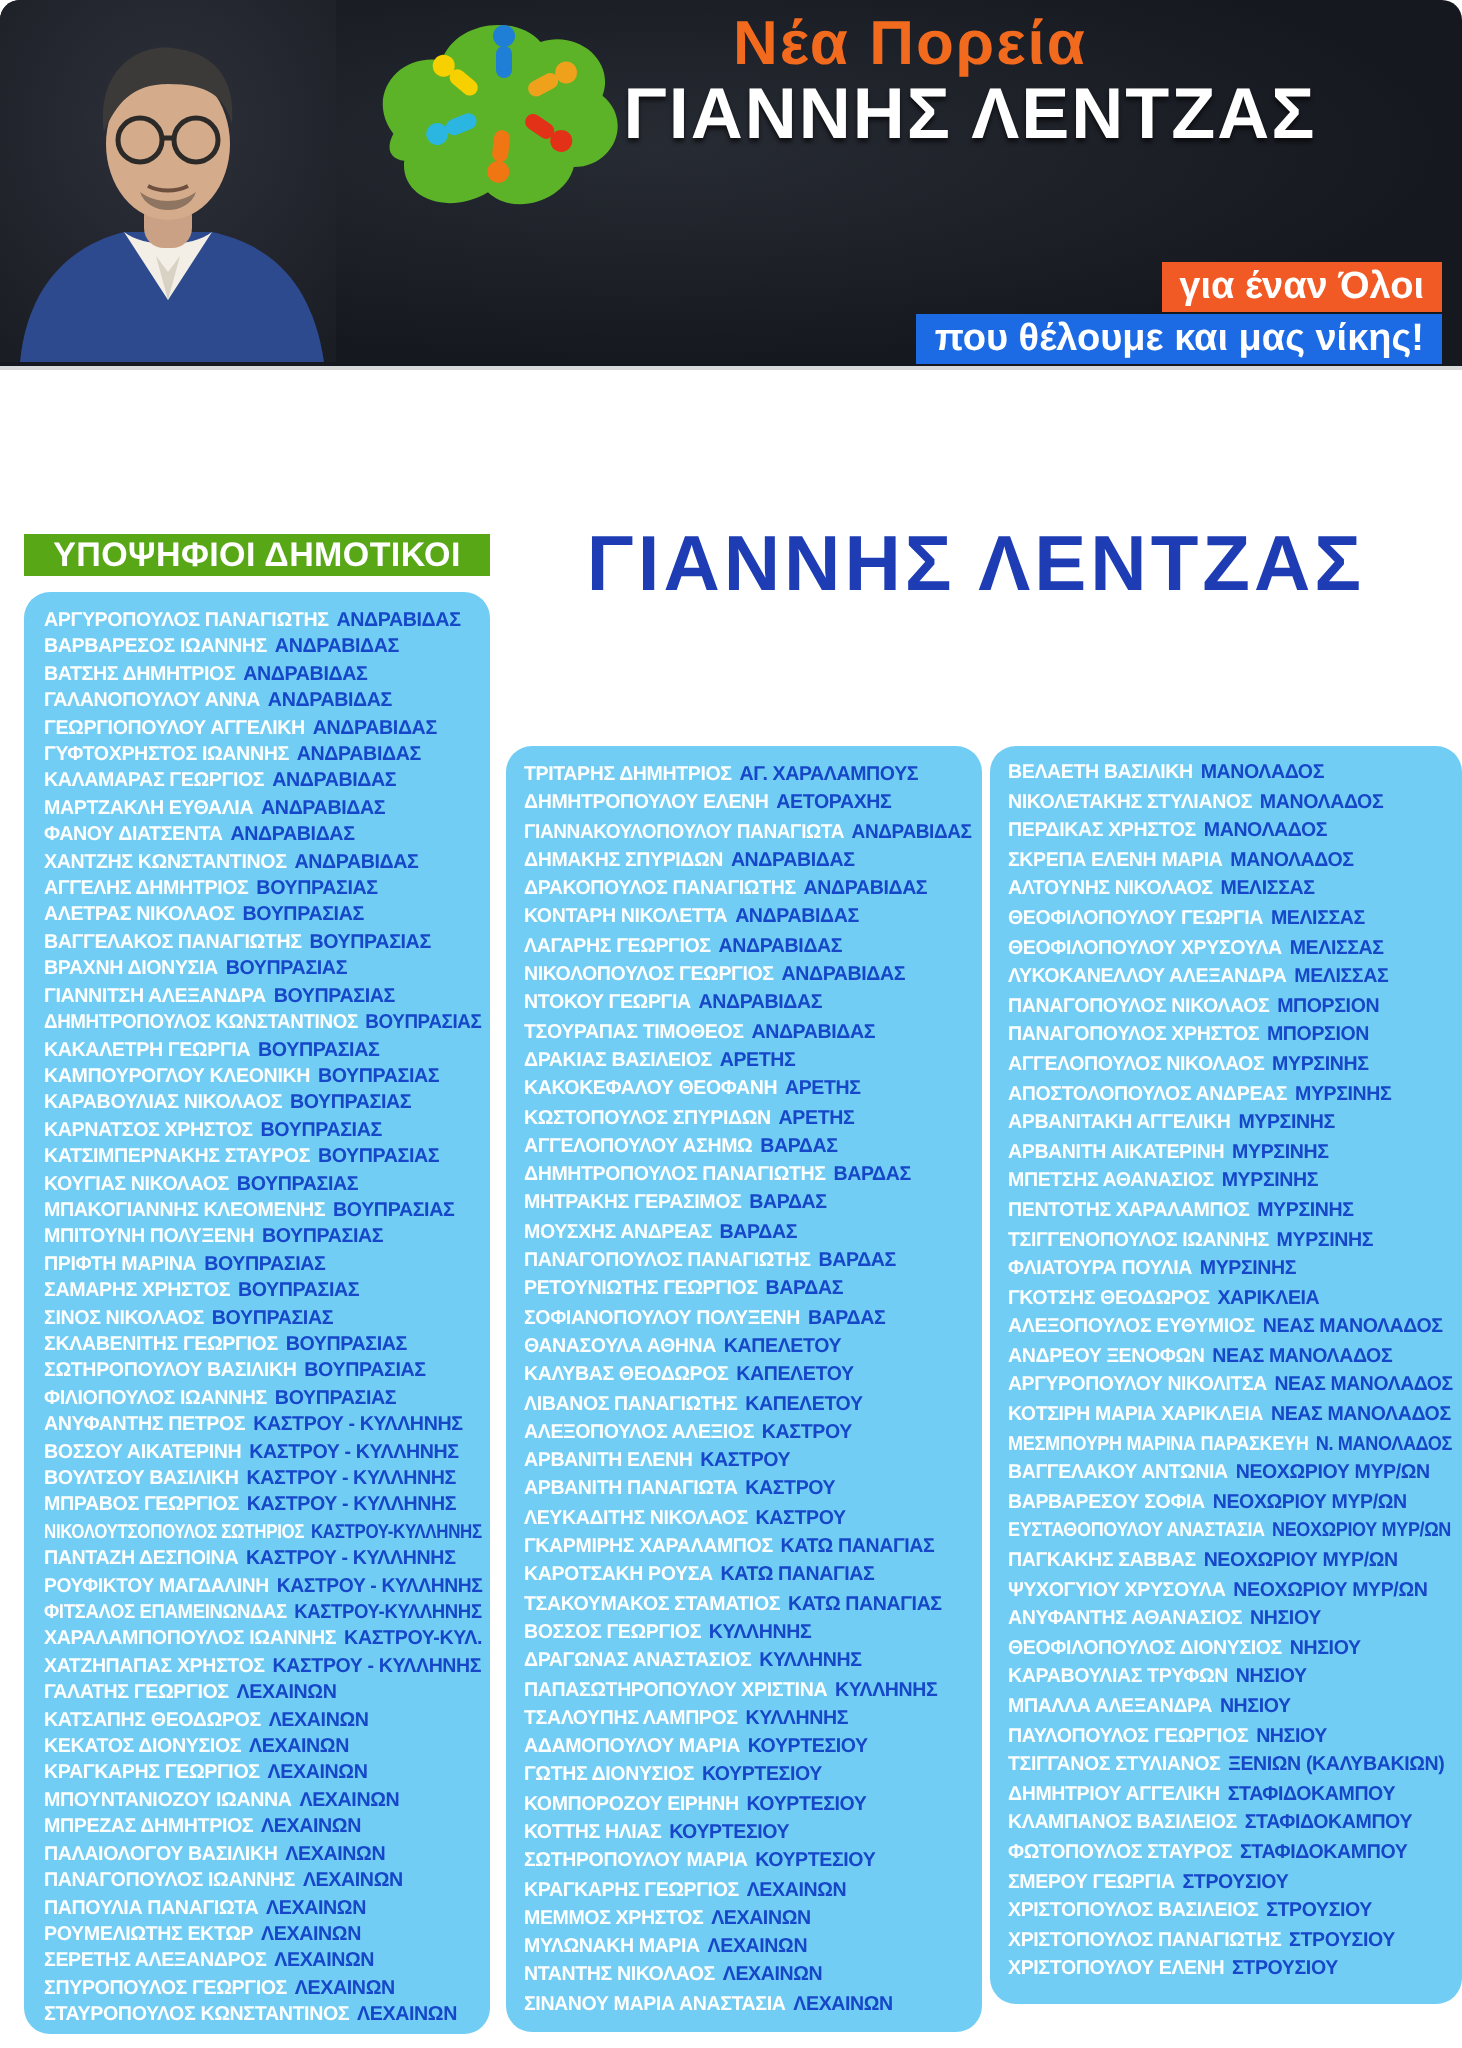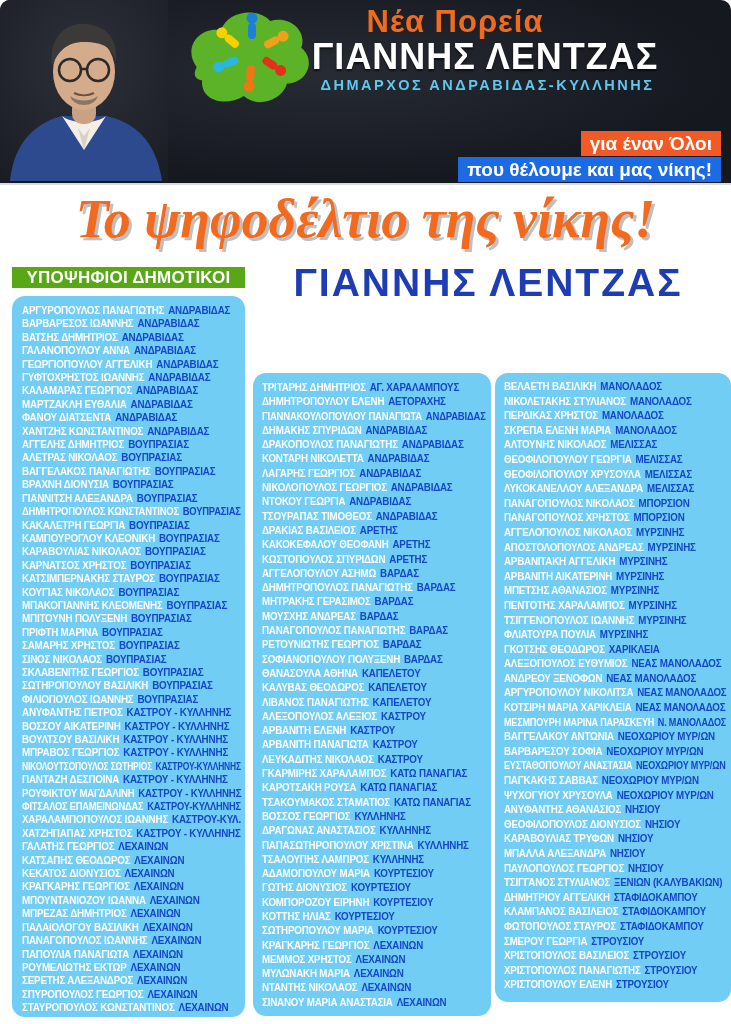--- a/index.html
+++ b/index.html
@@ -114,27 +114,25 @@
           </g>
         <g transform="translate(60,34) rotate(310)">
             <circle cy="-8" r="5.5" fill="#f7d000"></circle>
             <rect x="-4" y="-3" width="8" height="16" rx="4" fill="#f7d000"></rect>
           </g>
       </g>
     </svg>
 
     <div class="np">Νέα Πορεία</div>
     <div class="hname">ΓΙΑΝΝΗΣ ΛΕΝΤΖΑΣ</div>
-    <div class="hrole">ΔΗΜΑΡΧΟΣ ΑΝΔΡΑΒΙΔΑΣ-ΚΥΛΛΗΝΗΣ</div>
 
     <div id="slog1" class="slog" style="background-color: rgb(241, 90, 36);">για έναν Όλοι</div>
     <div id="slog2" class="slog" style="background-color: rgb(29, 107, 228);">που θέλουμε και μας νίκης!</div>
   </div>
 
-  <div id="title" style="color: rgb(242, 106, 29);">Το ψηφοδέλτιο της νίκης!</div>
 
   <div id="muni-label" style="background-color: rgb(88, 167, 23);">ΥΠΟΨΗΦΙΟΙ ΔΗΜΟΤΙΚΟΙ ΣΥΜΒΟΥΛΟΙ</div>
   <div id="mayor-name" style="color: rgb(30, 61, 181);">ΓΙΑΝΝΗΣ ΛΕΝΤΖΑΣ</div>
 
   <div id="col1" class="col">
       <div class="row" style="transform: scaleX(0.982);"><span class="nm">ΑΡΓΥΡΟΠΟΥΛΟΣ ΠΑΝΑΓΙΩΤΗΣ</span><span class="ar">ΑΝΔΡΑΒΙΔΑΣ</span></div>
       <div class="row" style="transform: scaleX(0.982);"><span class="nm">ΒΑΡΒΑΡΕΣΟΣ ΙΩΑΝΝΗΣ</span><span class="ar">ΑΝΔΡΑΒΙΔΑΣ</span></div>
       <div class="row" style="transform: scaleX(0.982);"><span class="nm">ΒΑΤΣΗΣ ΔΗΜΗΤΡΙΟΣ</span><span class="ar">ΑΝΔΡΑΒΙΔΑΣ</span></div>
       <div class="row" style="transform: scaleX(0.982);"><span class="nm">ΓΑΛΑΝΟΠΟΥΛΟΥ ΑΝΝΑ</span><span class="ar">ΑΝΔΡΑΒΙΔΑΣ</span></div>
       <div class="row" style="transform: scaleX(0.982);"><span class="nm">ΓΕΩΡΓΙΟΠΟΥΛΟΥ ΑΓΓΕΛΙΚΗ</span><span class="ar">ΑΝΔΡΑΒΙΔΑΣ</span></div>

